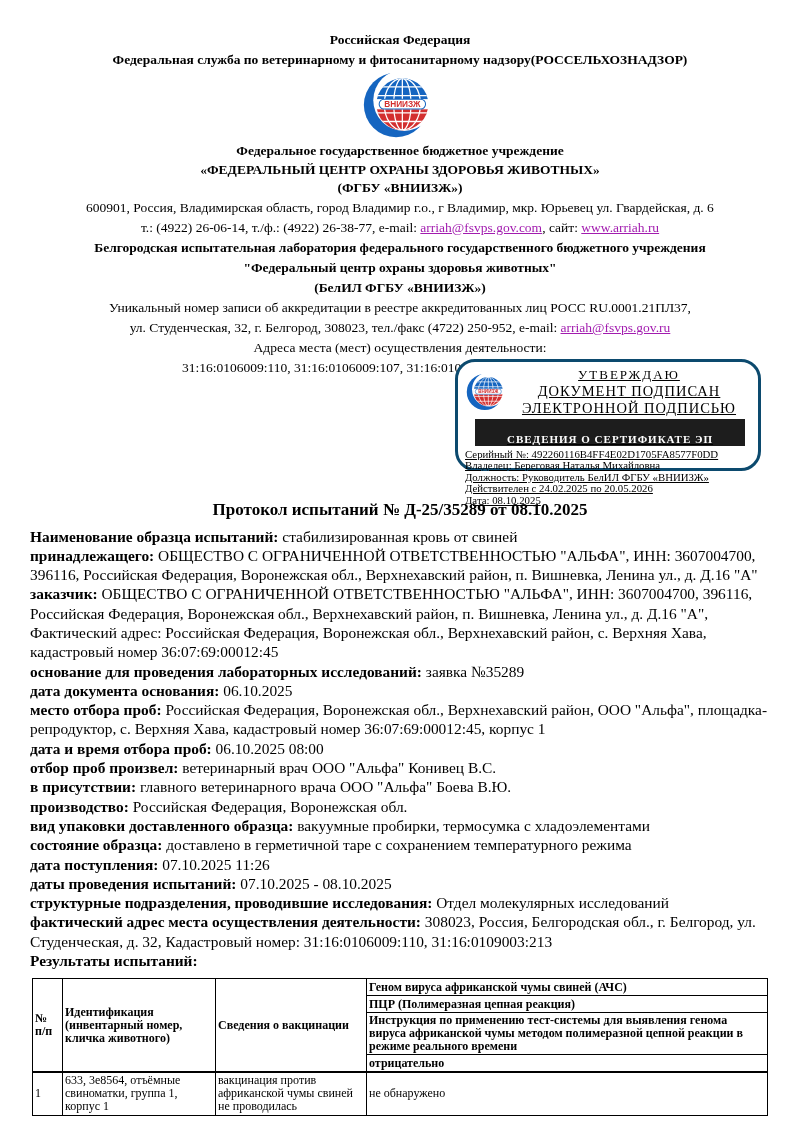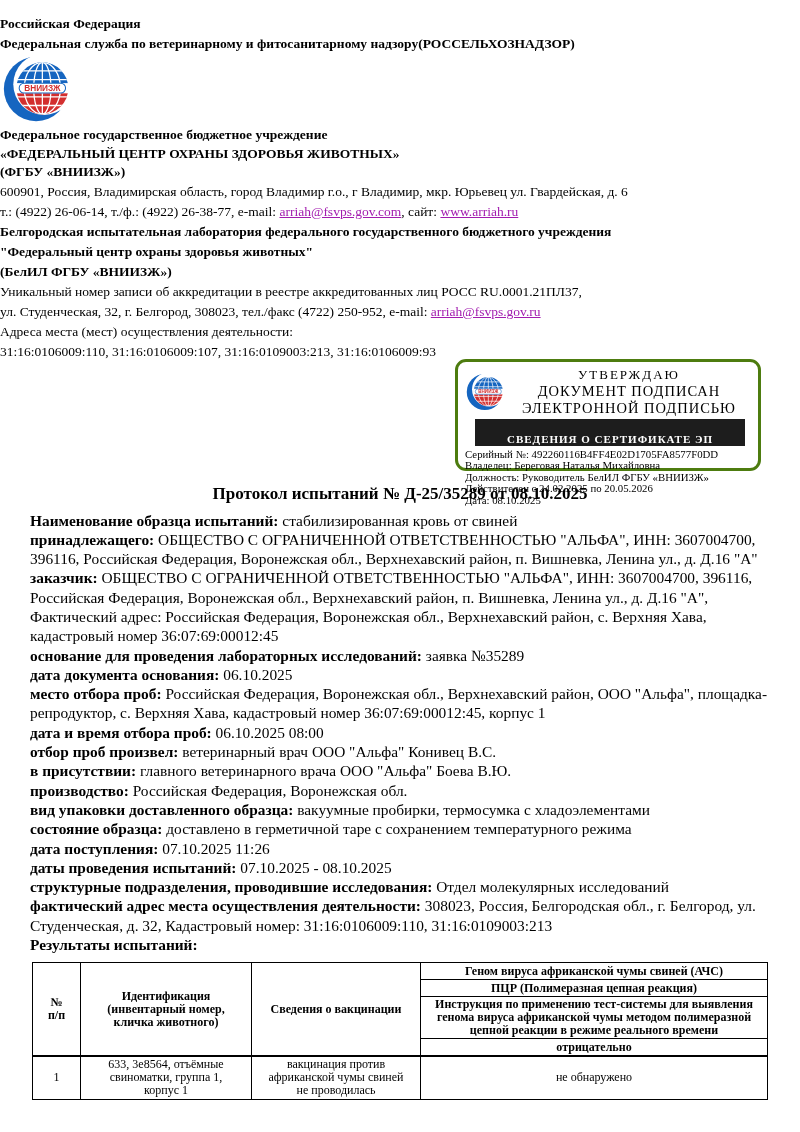--- a/index.html
+++ b/index.html
@@ -1,49 +1,49 @@
 <!DOCTYPE html>
 <html><head>
 <meta charset="utf-8">
 <style>
   html,body { margin:0; padding:0; background:#888; }
   .page {
     position:relative; width:800px; height:1132px; margin:0 auto;
     background:#fff; color:#000; overflow:hidden;
     font-family:"Liberation Serif","DejaVu Serif",serif;
   }
-  .top { padding-top:14px; }
+  .top { text-align:center; padding-top:30px; }
   .tline { font-size:13.5px; line-height:20px; }
   .tline.sm { line-height:18.5px; }
   .b { font-weight:bold; }
   .logo-wrap { height:66px; margin:2px 0 4px 0; }
   a.lnk { color:#a21caf; text-decoration:underline; }
   .doc-title { text-align:center; font-weight:bold; font-size:17px; margin:122px 0 0 0; }
   .body-block { margin:7px 30px 0 30px; font-size:15.4px; line-height:19.3px; text-align:left; }
   .body-block p { margin:0; }
   .results-label { font-weight:bold; margin-top:0; }
   table.res {
     border-collapse:collapse; margin:8px 30px 0 32px; width:736px;
     font-size:12px; line-height:13px; table-layout:fixed;
   }
   table.res th, table.res td {
-    border:1px solid #000; text-align:center; vertical-align:middle; padding:1px 11px;
+    border:1px solid #000; text-align:left; vertical-align:middle; padding:1px 2px;
     overflow:hidden;
   }
   table.res th { font-weight:bold; }
   table.res .c-num { width:25px; }
   table.res .c-id { width:148px; }
   table.res .c-vac { width:146px; }
   tr.data td { border-top-width:2px; height:40px; }
   .h-sub1, .h-sub2, .h-sub4 { height:17px; }
   .h-sub3 { height:31px; }
   
   .stamp {
     position:absolute; left:455px; top:359px; width:306px; height:112px;
-    border:3px solid #4d7c0f; border-radius:11px; background:#fff; box-sizing:border-box;
+    border:3px solid #0c4a6e; border-radius:20px; background:#fff; box-sizing:border-box;text-decoration:underline;
   }
   .stamp-logo { position:absolute; left:7px; top:6px; }
   .stamp-approve { margin:5px 10px 0 52px; text-align:center; font-size:13px; letter-spacing:2px; }
   .stamp-signed { margin:1px 10px 0 52px; text-align:center; font-size:14.5px; line-height:15.5px; letter-spacing:1px; }
   .stamp-bar {
     margin:3px 13px 3px 17px; background:#1d1d1d; color:#fff; text-align:center;
     font-size:11px; font-weight:bold; letter-spacing:1px; padding:14px 0 1px 0;
   }
   .stamp-details { margin:0 6px 0 7px; font-size:10.8px; line-height:11.4px; white-space:nowrap; }
 </style>

